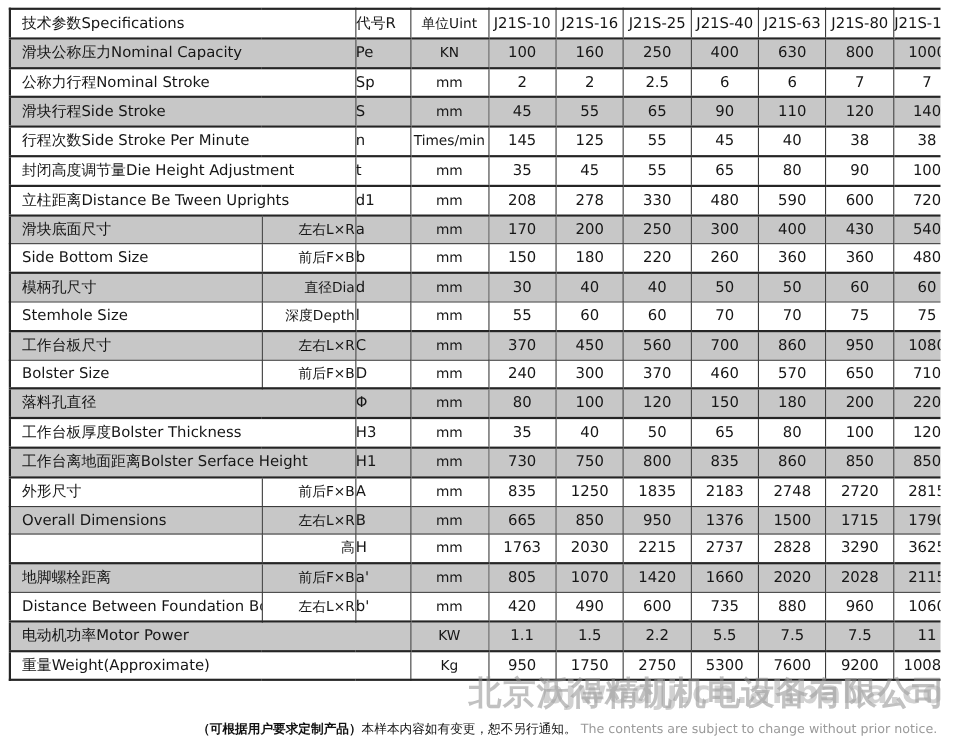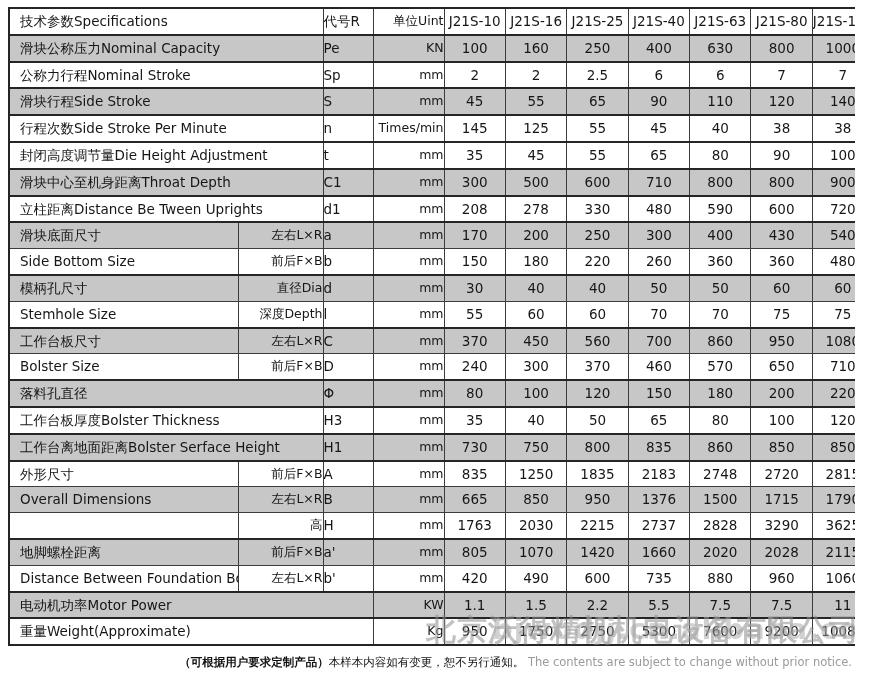--- a/index.html
+++ b/index.html
@@ -29,21 +29,21 @@
     line-height: 24.8px;
     font-weight: normal;
     color: #161616;
     white-space: nowrap;
     overflow: hidden;
     background: #ffffff;
   }
   table.spec .label { text-align: left; padding-left: 10px; }
   table.spec .sub   { text-align: right; font-size: 12.5px; }
   table.spec .code  { text-align: left; }
-  table.spec .unit  { text-align: right; font-size: 12.5px; }
+  table.spec .unit  { text-align: center; font-size: 12.5px; }
   table.spec .val   { text-align: center; }
   tr.shaded td { background: #c7c7c7; }
   tr.group-start td, tr.group-start th { border-top: 2px solid #252525; }
   thead th { background: #ffffff; }
 
   .wm-company {
     position: absolute;
     left: 426px;
     top: 610px;
     font-size: 30px;
@@ -167,32 +167,20 @@
           <td class="code">t</td>
           <td class="unit">mm</td>
           <td class="val">35</td>
           <td class="val">45</td>
           <td class="val">55</td>
           <td class="val">65</td>
           <td class="val">80</td>
           <td class="val">90</td>
           <td class="val">100</td>
         </tr>
-        <tr class="shaded group-start">
-          <td colspan="2" class="label">滑块中心至机身距离Throat Depth</td>
-          <td class="code">C1</td>
-          <td class="unit">mm</td>
-          <td class="val">300</td>
-          <td class="val">500</td>
-          <td class="val">600</td>
-          <td class="val">710</td>
-          <td class="val">800</td>
-          <td class="val">800</td>
-          <td class="val">900</td>
-        </tr>
         <tr class="group-start">
           <td colspan="2" class="label">立柱距离Distance Be Tween Uprights</td>
           <td class="code">d1</td>
           <td class="unit">mm</td>
           <td class="val">208</td>
           <td class="val">278</td>
           <td class="val">330</td>
           <td class="val">480</td>
           <td class="val">590</td>
           <td class="val">600</td>

